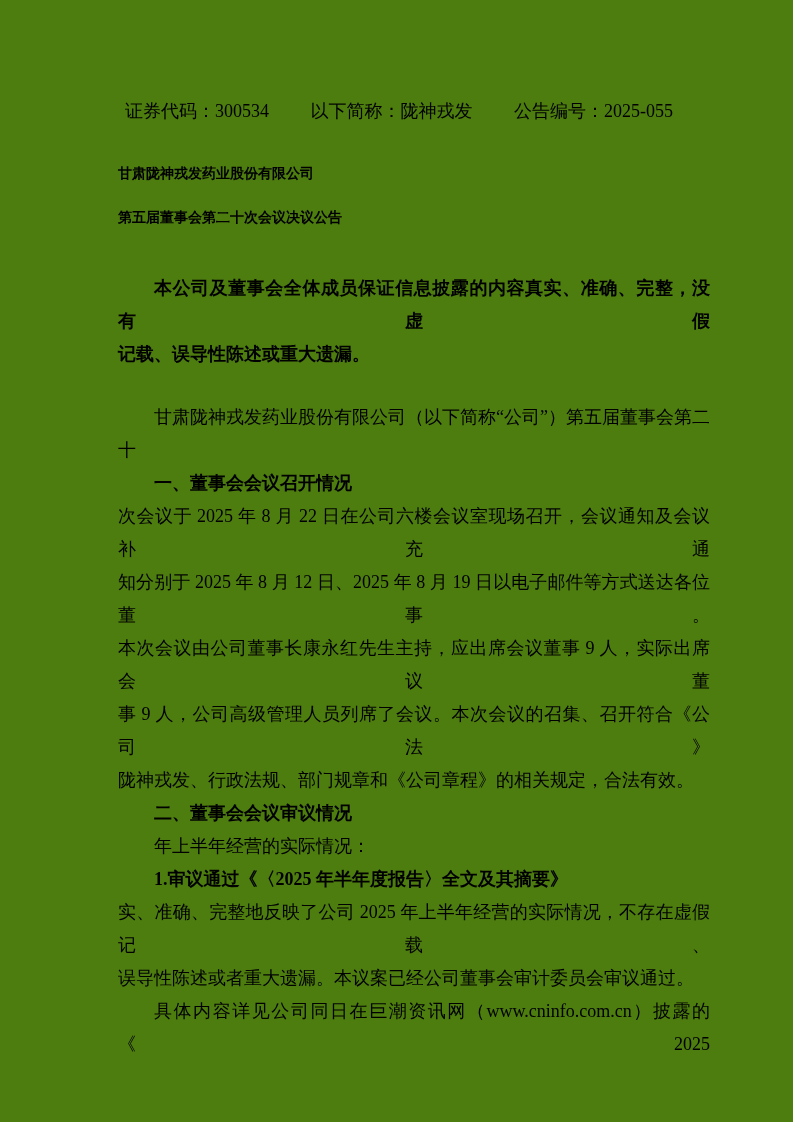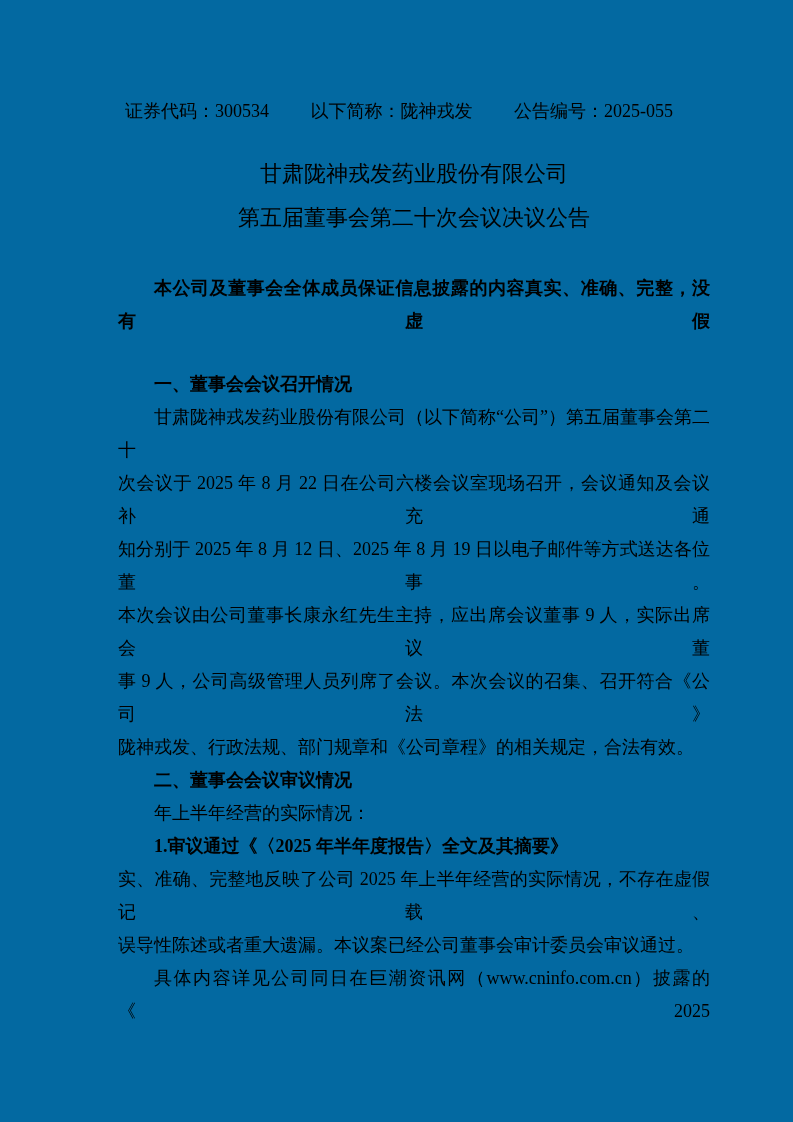--- a/index.html
+++ b/index.html
@@ -5,43 +5,42 @@
   html, body {
     margin: 0;
     padding: 0;
     background: #ffffff;
   }
   .page {
     position: relative;
     width: 793px;
     height: 1122px;
     box-sizing: border-box;
-    background: #0369a1;
+    background: #4d7c0f;
     color: #000000;
     padding: 98px 83px 0 118px;
     font-family: "Liberation Serif", "DejaVu Serif", serif;
     font-size: 18px;
     overflow: hidden;
   }
   
   .sec-header {
     display: flex;
     justify-content: space-between;
     align-items: baseline;
     line-height: 26px;
     padding-left: 7px;
     padding-right: 37px;
     white-space: nowrap;
   }
   
   .doc-title {
     margin-top: 28px;
-    text-align: center;
-    font-weight: normal;
-    font-size: 22px;
+    font-weight: bold;
+    font-size: 14px;
     line-height: 44px;
   }
   
   .disclaimer {
     margin-top: 32px;
     font-weight: bold;
   }
   
   .bodytext {
     margin-top: 30px;
@@ -69,25 +68,26 @@
     <span>公告编号：2025-055</span>
   </div>
 
   <div class="doc-title">
     <div>甘肃陇神戎发药业股份有限公司</div>
     <div>第五届董事会第二十次会议决议公告</div>
   </div>
 
   <div class="disclaimer">
     <div class="ln in jf">本公司及董事会全体成员保证信息披露的内容真实、准确、完整，没有虚假</div>
+    <div class="ln">记载、误导性陈述或重大遗漏。</div>
   </div>
 
   <div class="bodytext">
+    <div class="ln in jf">甘肃陇神戎发药业股份有限公司（以下简称“公司”）第五届董事会第二十</div>
     <div class="ln in b">一、董事会会议召开情况</div>
-    <div class="ln in jf">甘肃陇神戎发药业股份有限公司（以下简称“公司”）第五届董事会第二十</div>
     <div class="ln jf">次会议于 2025 年 8 月 22 日在公司六楼会议室现场召开，会议通知及会议补充通</div>
     <div class="ln jf">知分别于 2025 年 8 月 12 日、2025 年 8 月 19 日以电子邮件等方式送达各位董事。</div>
     <div class="ln jf">本次会议由公司董事长康永红先生主持，应出席会议董事 9 人，实际出席会议董</div>
     <div class="ln jf">事 9 人，公司高级管理人员列席了会议。本次会议的召集、召开符合《公司法》</div>
     <div class="ln">陇神戎发、行政法规、部门规章和《公司章程》的相关规定，合法有效。</div>
     <div class="ln in b">二、董事会会议审议情况</div>
     <div class="ln in">年上半年经营的实际情况：</div>
     <div class="ln in b">1.审议通过《〈2025 年半年度报告〉全文及其摘要》</div>
     <div class="ln jf">实、准确、完整地反映了公司 2025 年上半年经营的实际情况，不存在虚假记载、</div>
     <div class="ln">误导性陈述或者重大遗漏。本议案已经公司董事会审计委员会审议通过。</div>

